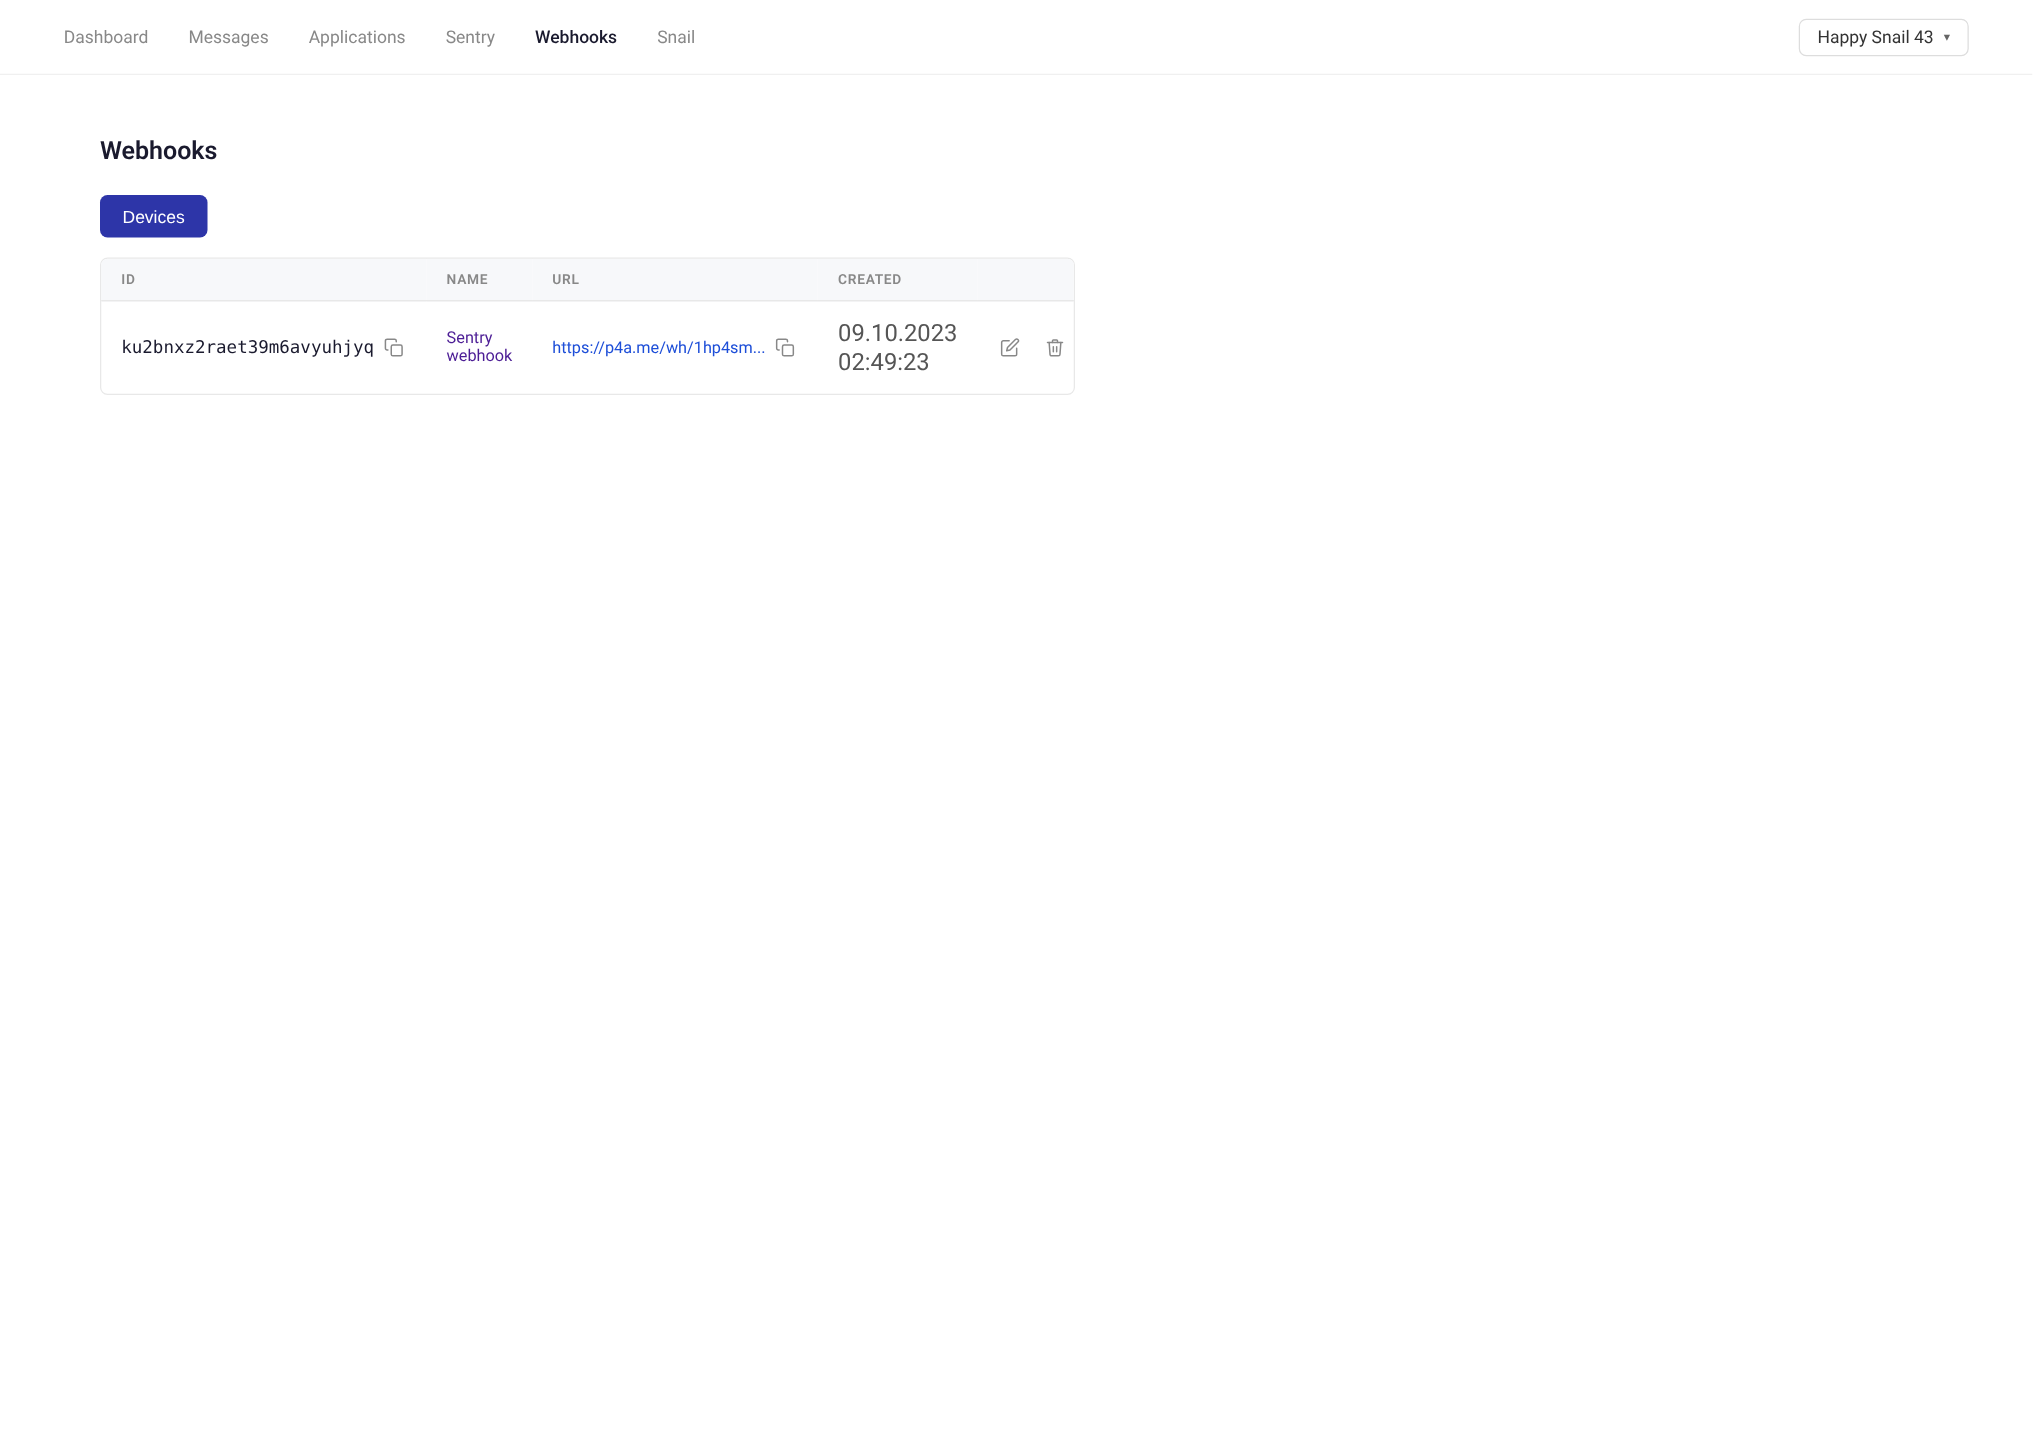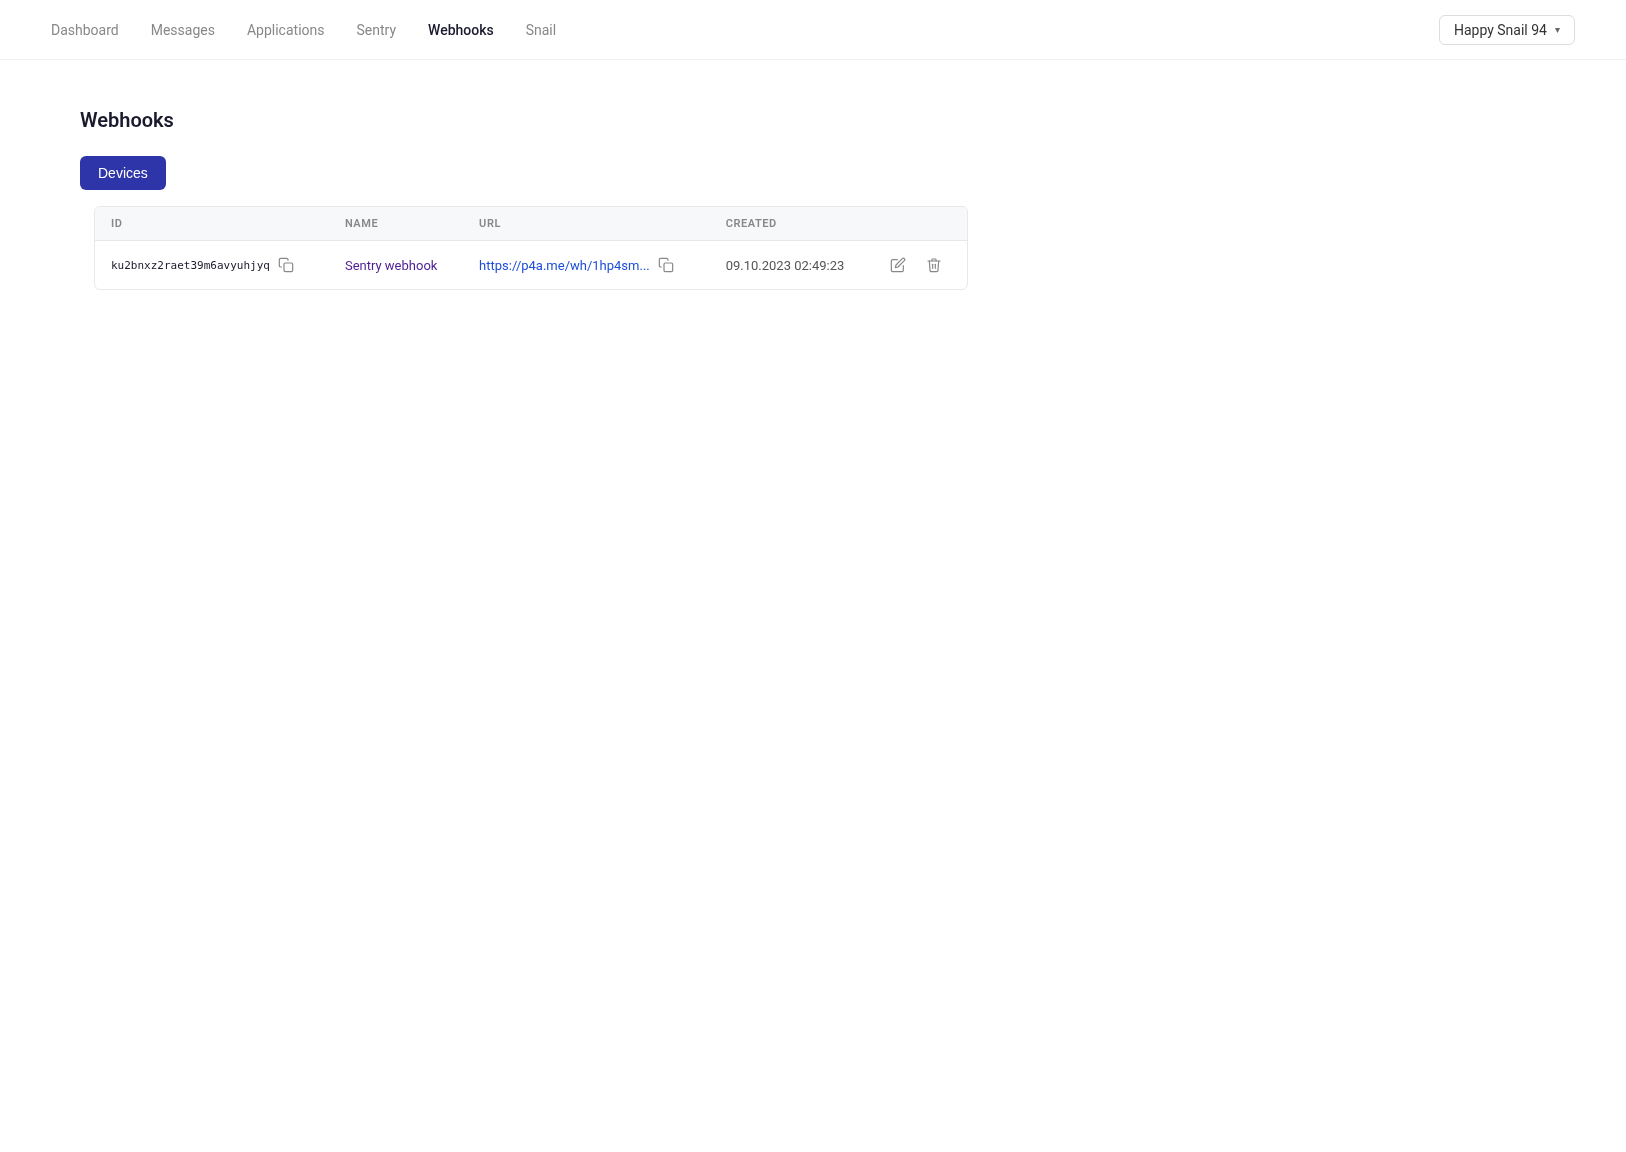--- a/index.html
+++ b/index.html
@@ -88,22 +88,21 @@
       display: inline-flex;
       align-items: center;
       gap: 6px;
     }
 
     
     .table-container {
       border: 1px solid #e8e8e8;
       border-radius: 6px;
       overflow: hidden;
-      width: 874px;
-      margin-left: 14px;
+      width: 780px;
     }
 
     table {
       width: 100%;
       border-collapse: collapse;
     }
 
     thead tr {
       background: #f7f8fa;
     }
@@ -128,32 +127,32 @@
 
     tbody td {
       padding: 14px 16px;
       font-size: 13px;
       color: #4c1d95;
       vertical-align: middle;
     }
 
     .id-cell {
       font-family: monospace;
-      font-size: 11px;
+      font-size: 14px;
       color: #1a1a2e;
     }
 
     .url-cell {
       color: #1d4ed8;
       font-size: 13px;
     }
 
     .created-cell {
       color: #555;
-      font-size: 13px;
+      font-size: 19px;
     }
 
     .action-icons {
       display: flex;
       align-items: center;
       gap: 16px;
     }
 
     .icon-btn {
       background: none;
@@ -196,21 +195,21 @@
 <nav class="navbar">
   <div class="nav-links">
     <a class="nav-link">Dashboard</a>
     <a class="nav-link">Messages</a>
     <a class="nav-link">Applications</a>
     <a class="nav-link">Sentry</a>
     <a class="nav-link active">Webhooks</a>
     <a class="nav-link">Snail</a>
   </div>
   <div class="user-menu">
-    <span>Happy Snail 94</span>
+    <span>Happy Snail 43</span>
     <span class="chevron-down">▾</span>
   </div>
 </nav>
 
 <main class="main-content">
   <h1 class="page-title">Webhooks</h1>
 
   <button class="create-button">
     <span>Devices</span>
   </button>

